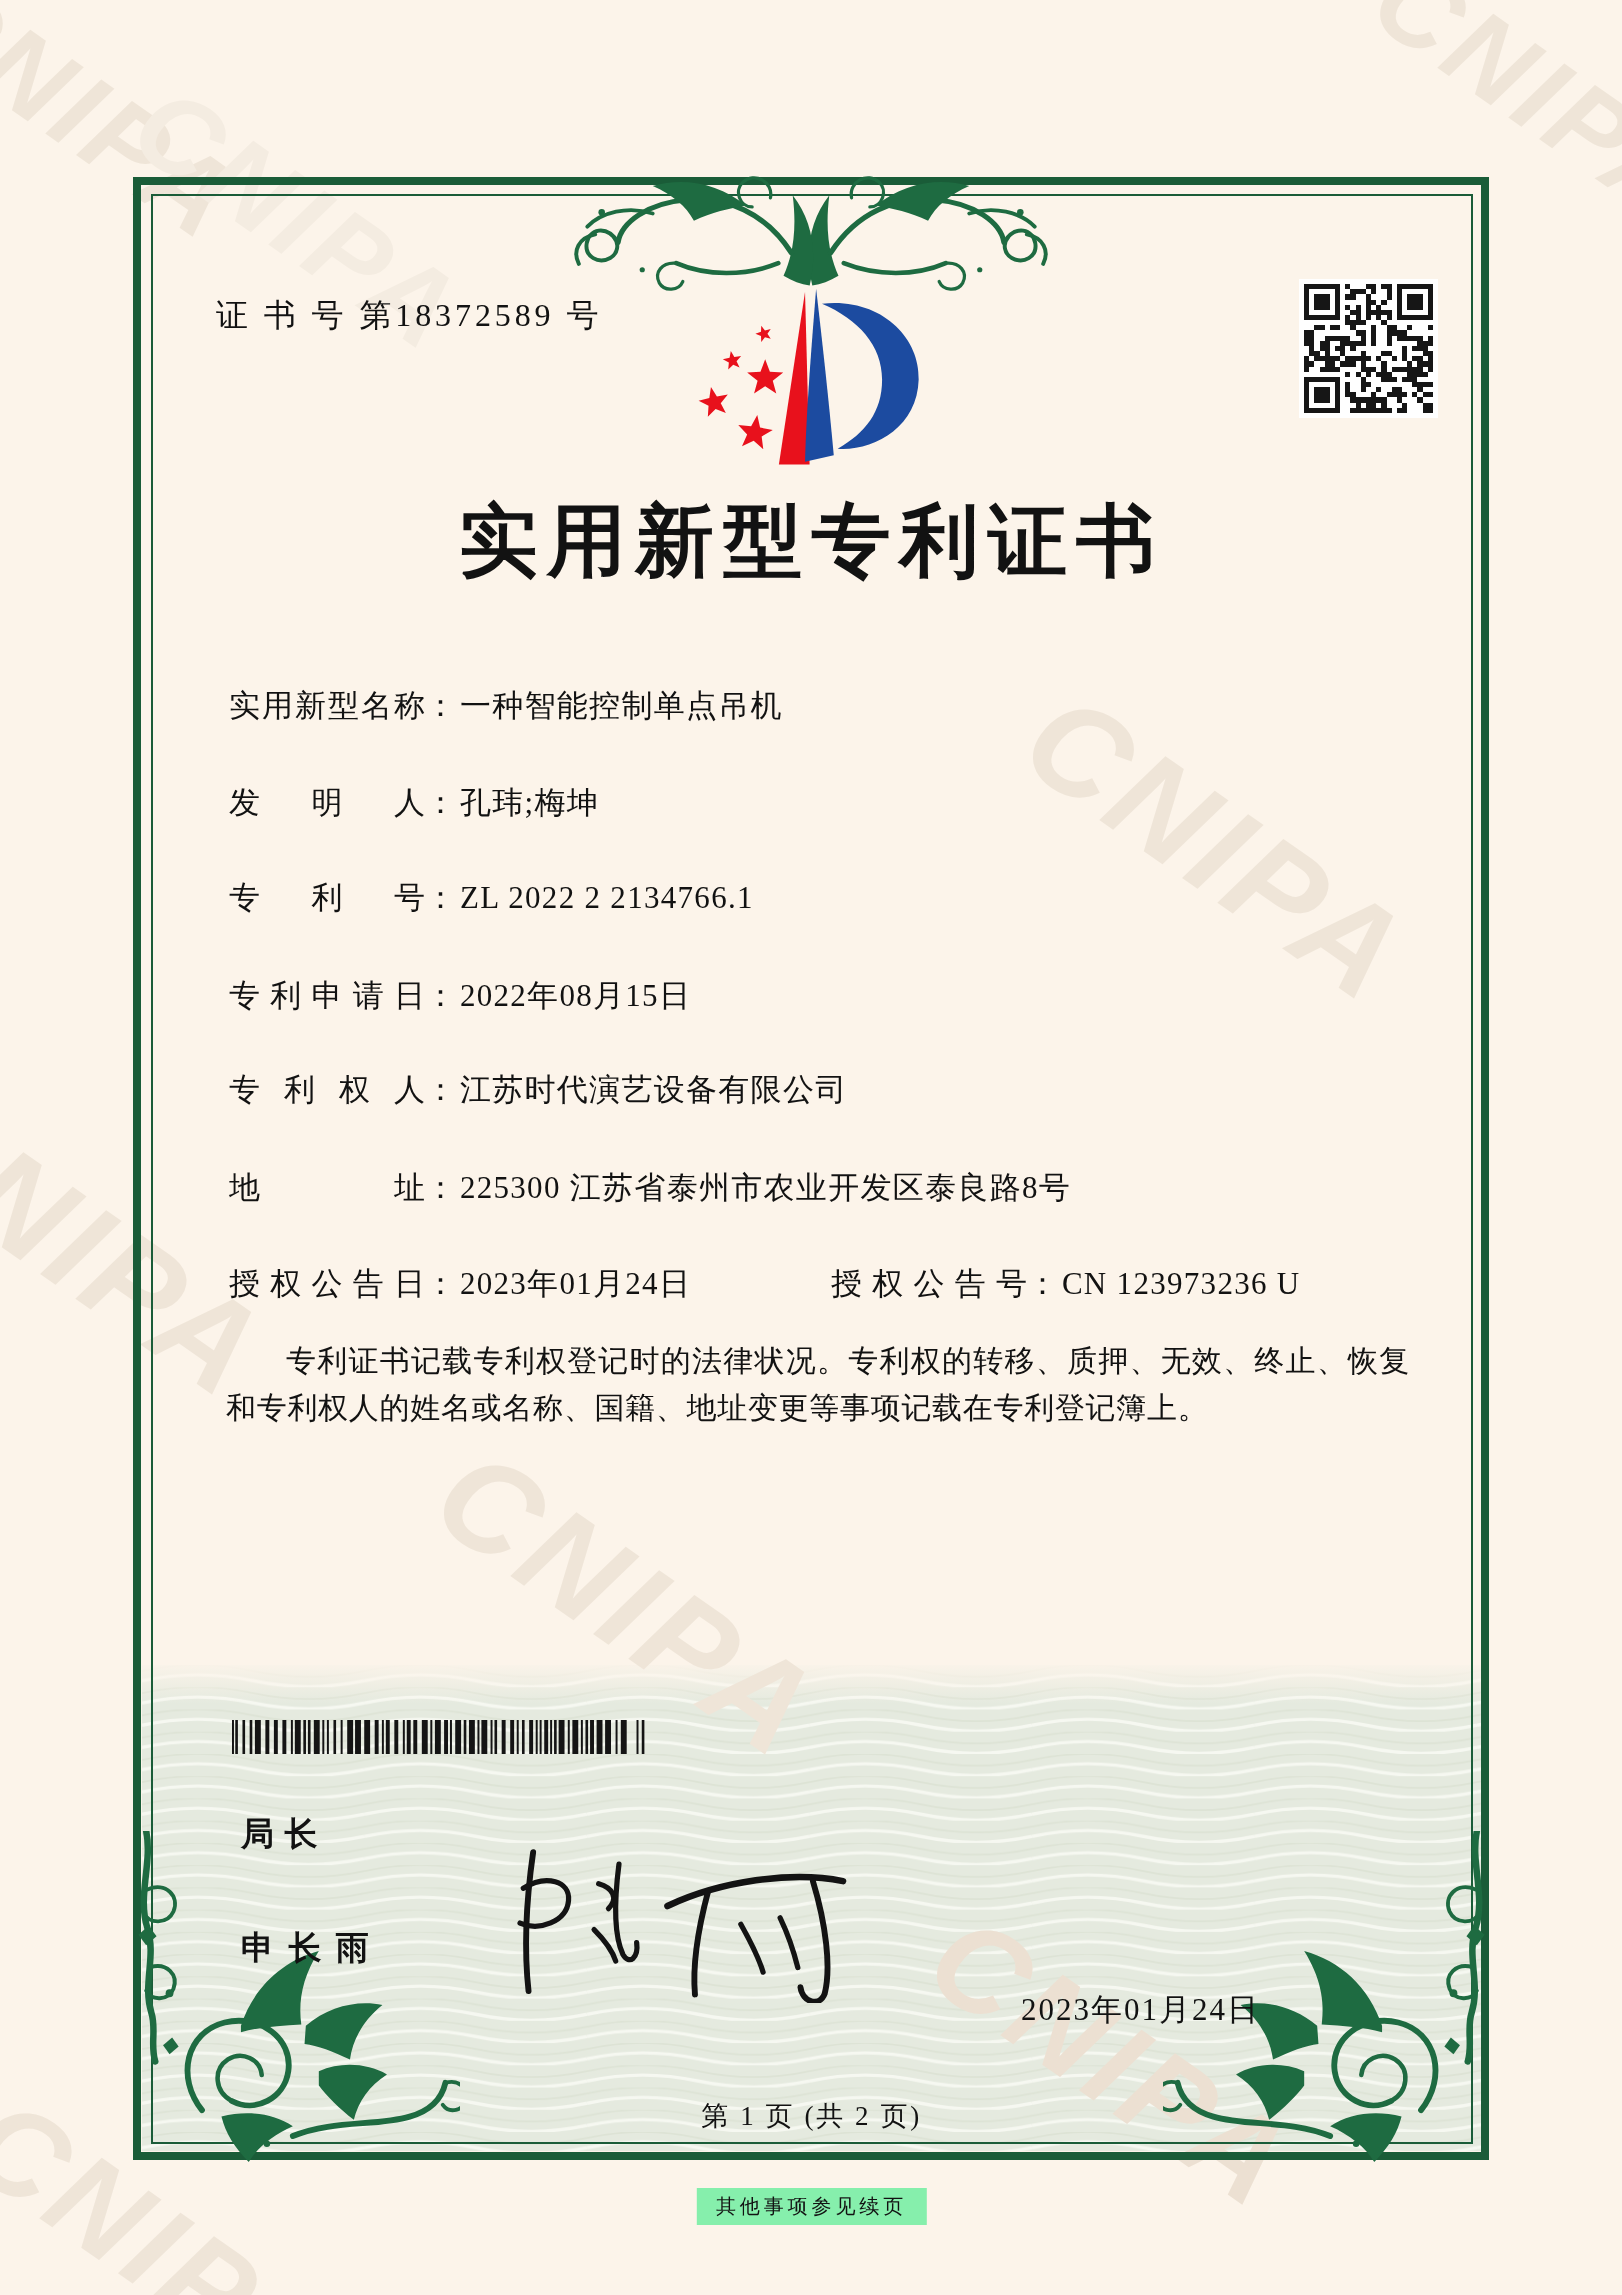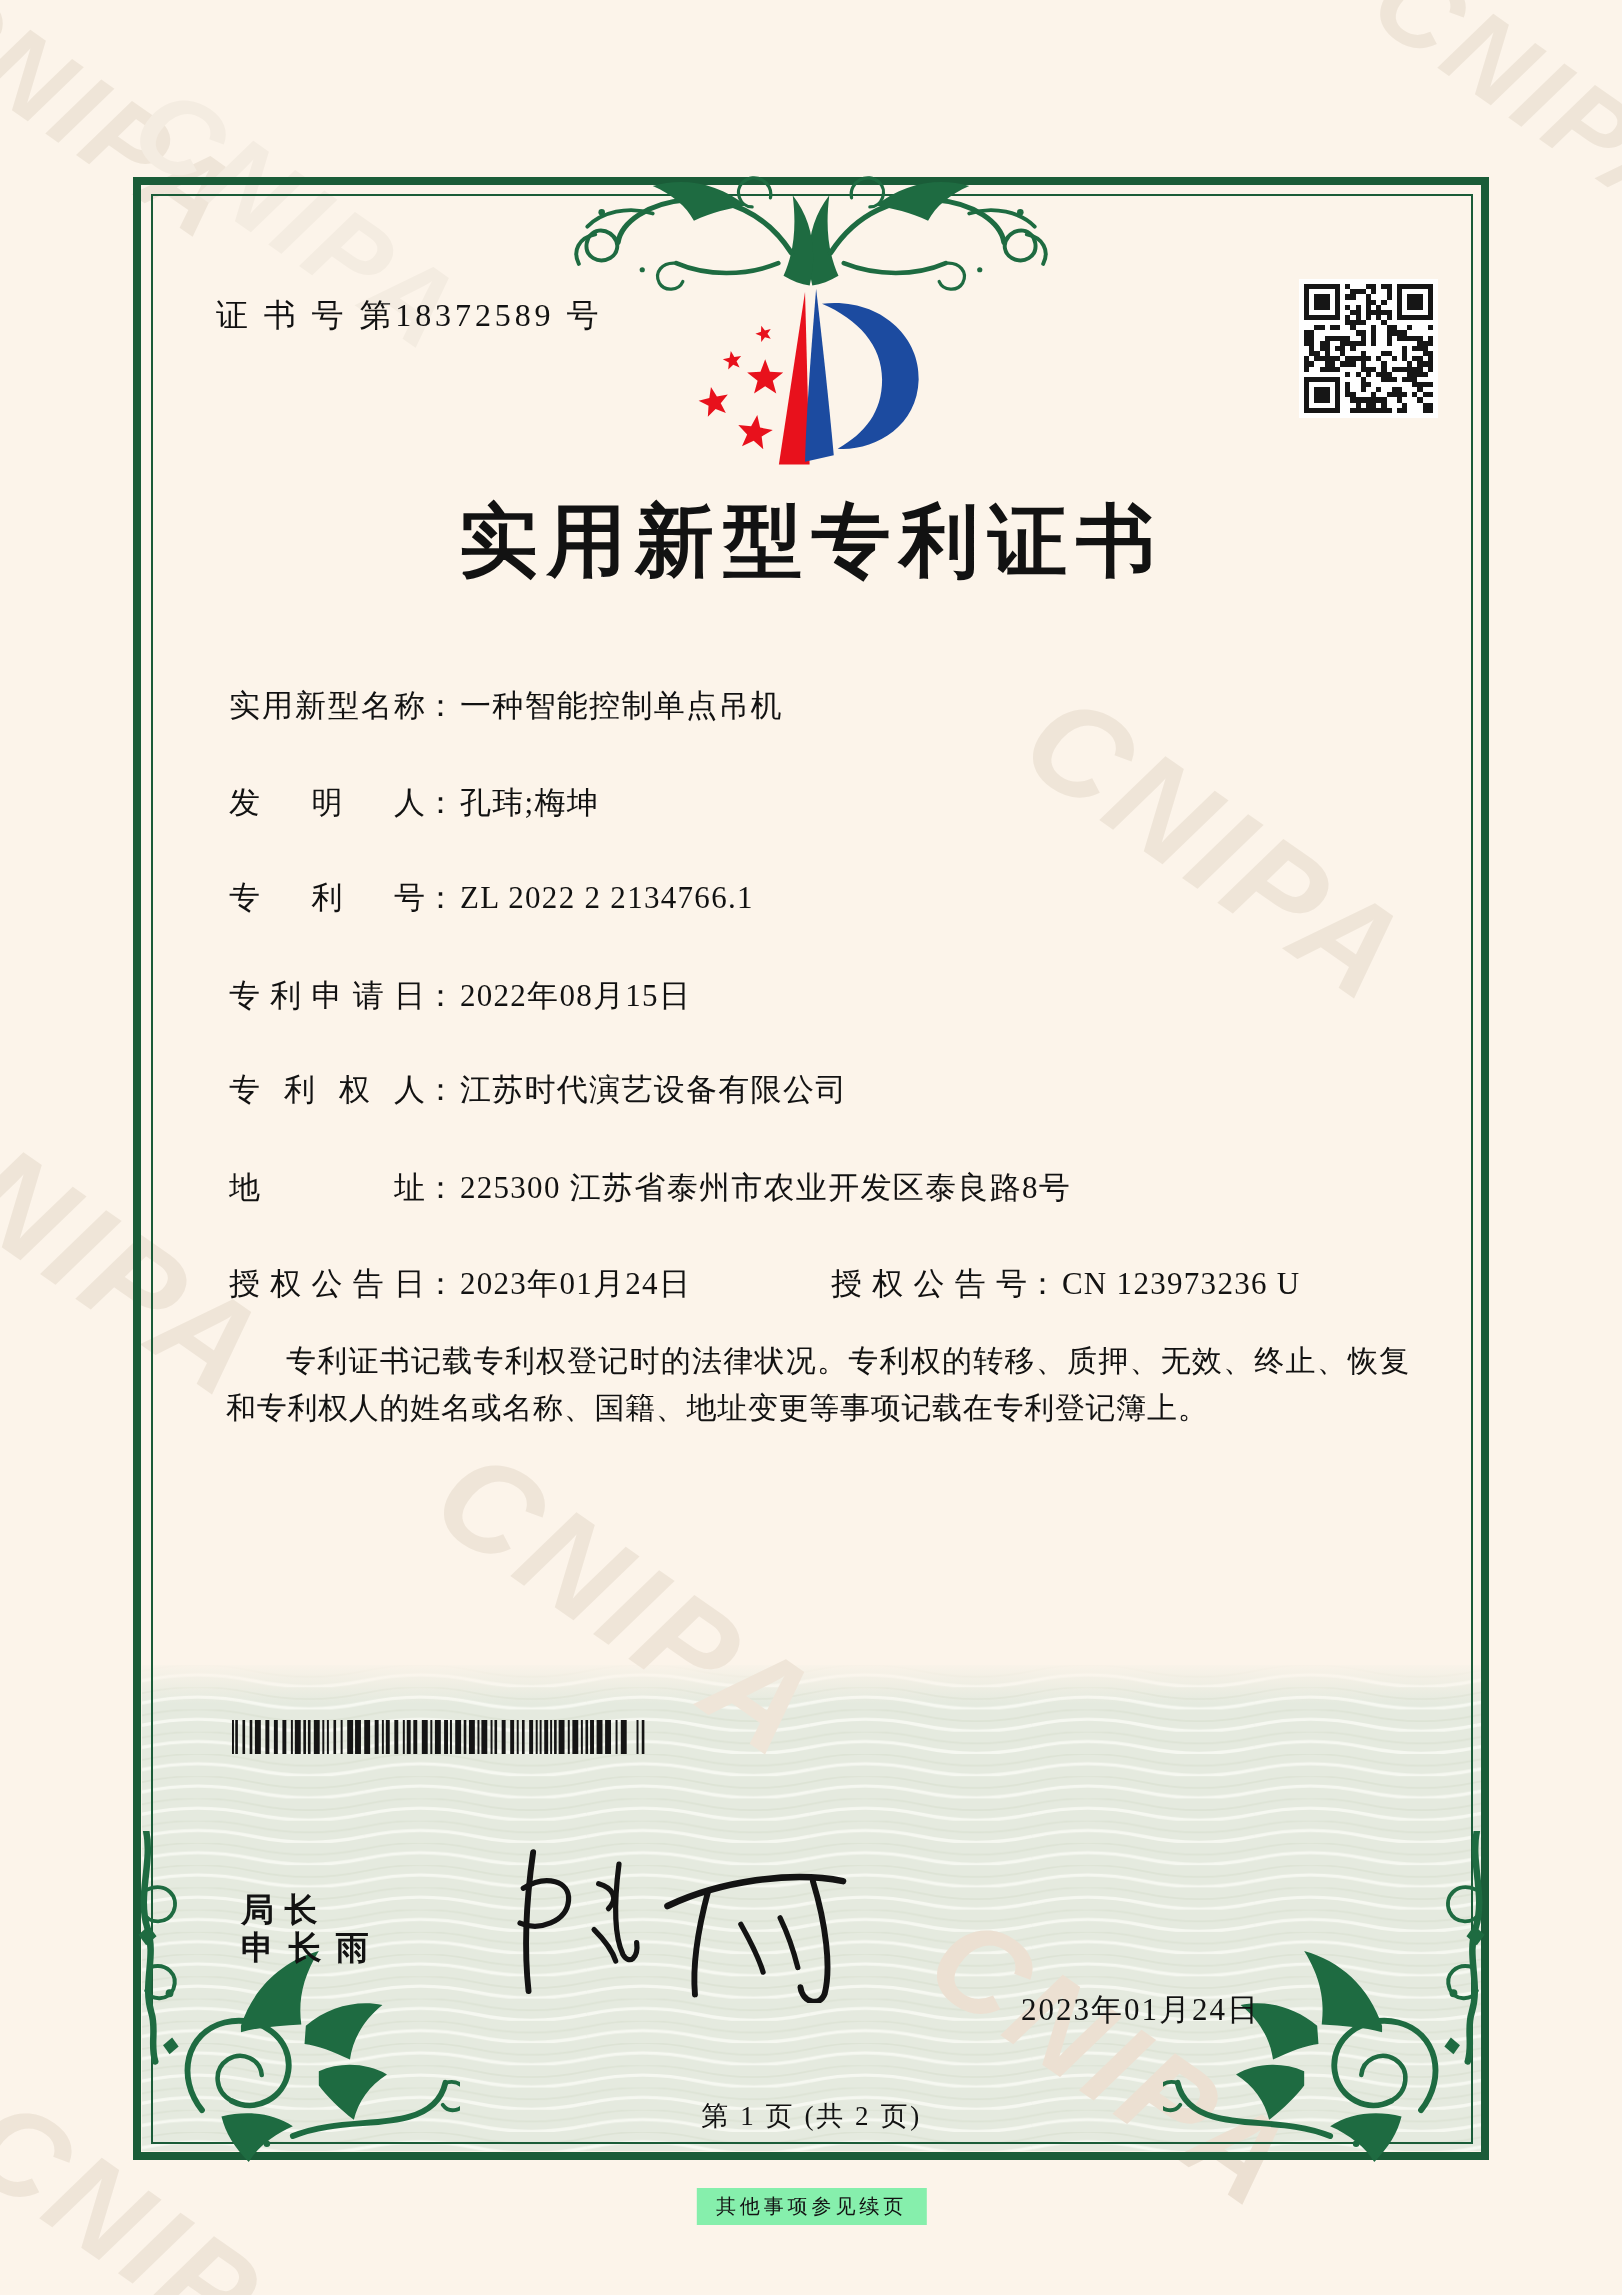--- a/index.html
+++ b/index.html
@@ -58,21 +58,21 @@
   .fvalue{display:inline-block;margin-left:3.9px;letter-spacing:1.3px;}
   .grant2{position:absolute;left:602px;top:0;white-space:nowrap;}
 
   .body-text{position:absolute;left:226px;width:1184px;font-size:30px;line-height:47px;
     text-align:justify;letter-spacing:0.7px;}
   .body-text p{margin:0;text-indent:2em;}
   .bt-pos{top:1337px;}
 
   .barcode{position:absolute;left:232px;top:1720px;width:415px;height:34px;}
 
-  .sig-role{position:absolute;left:241px;top:1888px;font-size:33px;letter-spacing:10.5px;font-weight:600;}
+  .sig-role{position:absolute;left:241px;top:1812px;font-size:33px;letter-spacing:10.5px;font-weight:600;}
   .sig-name{position:absolute;left:241px;top:1926px;font-size:33px;letter-spacing:14.4px;font-weight:600;}
   .sig-script{position:absolute;left:484px;top:1826px;width:380px;height:177px;}
   .sig-date{position:absolute;left:1021px;top:1989px;font-size:31px;letter-spacing:2px;}
 
   .page-indicator{position:absolute;left:0;right:0;top:2098px;text-align:center;font-size:27px;letter-spacing:2.6px;}
   .footer-note{position:absolute;left:50%;top:2188px;transform:translateX(-50%);
     background:#86efac;padding:5.2px 19.6px;font-size:20px;letter-spacing:3.9px;}
 </style>
 </head>
 <body>

